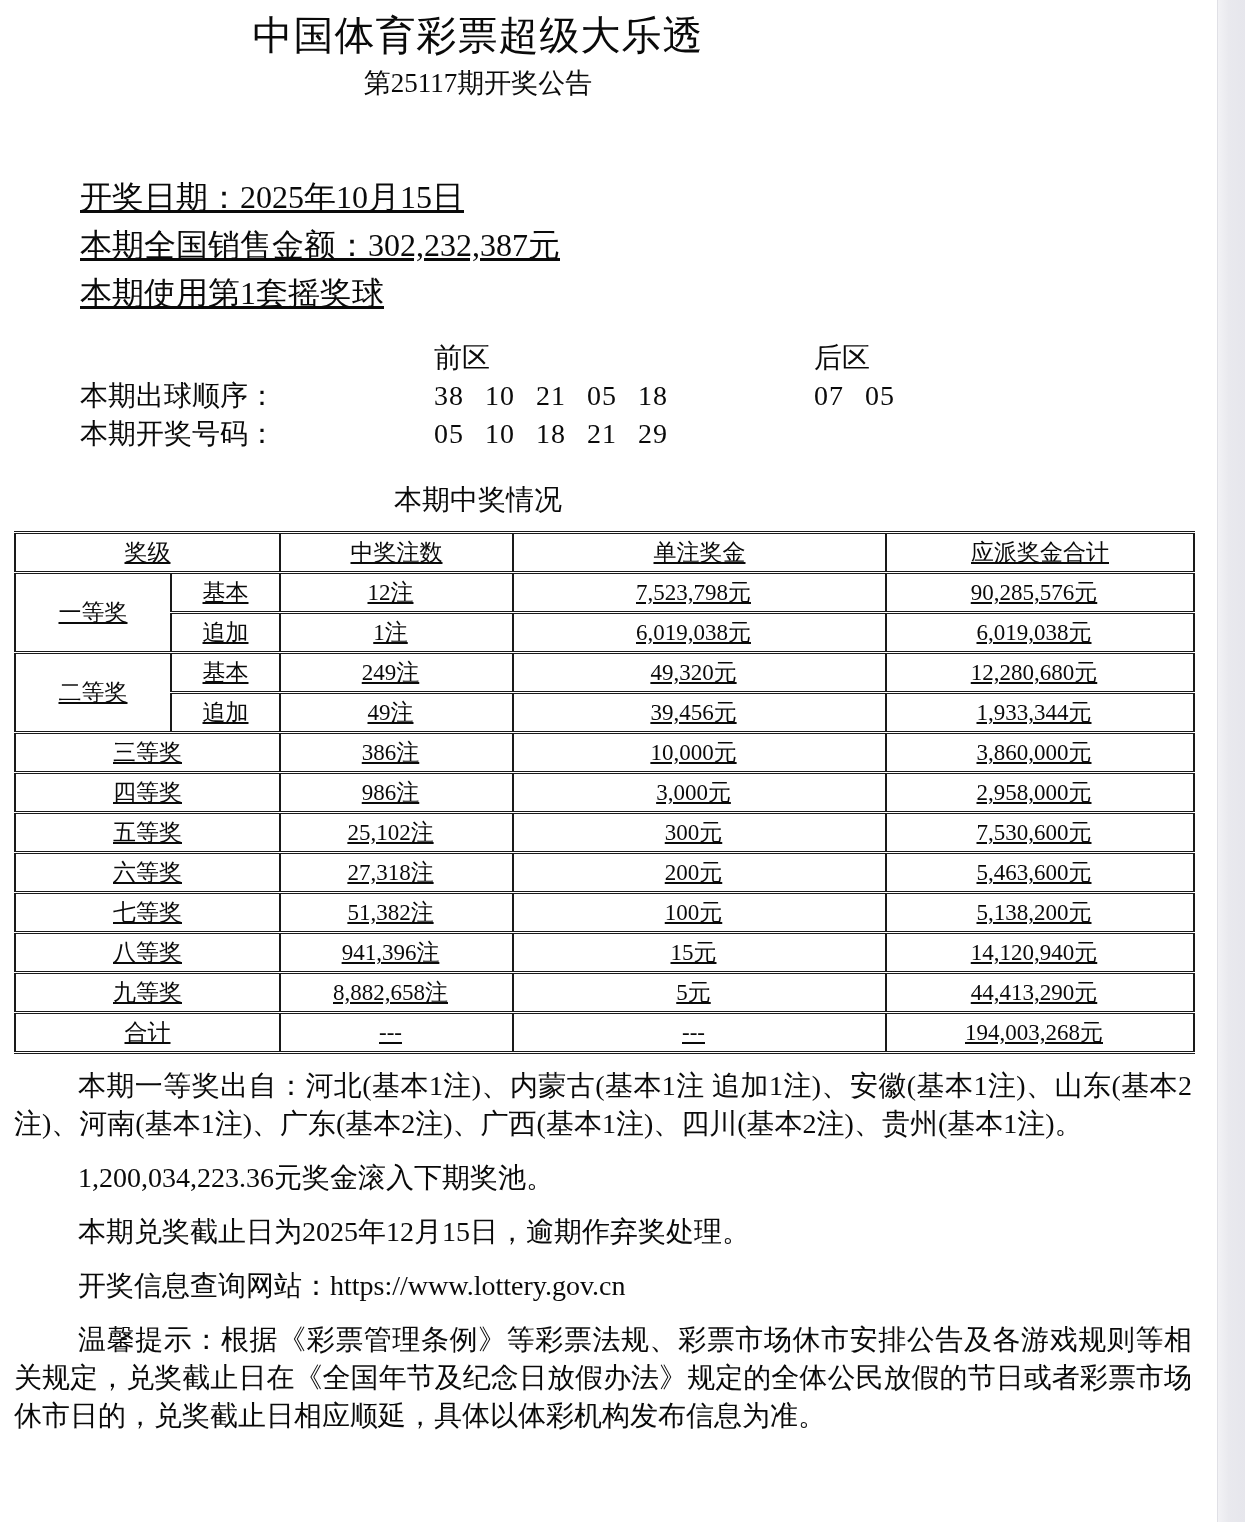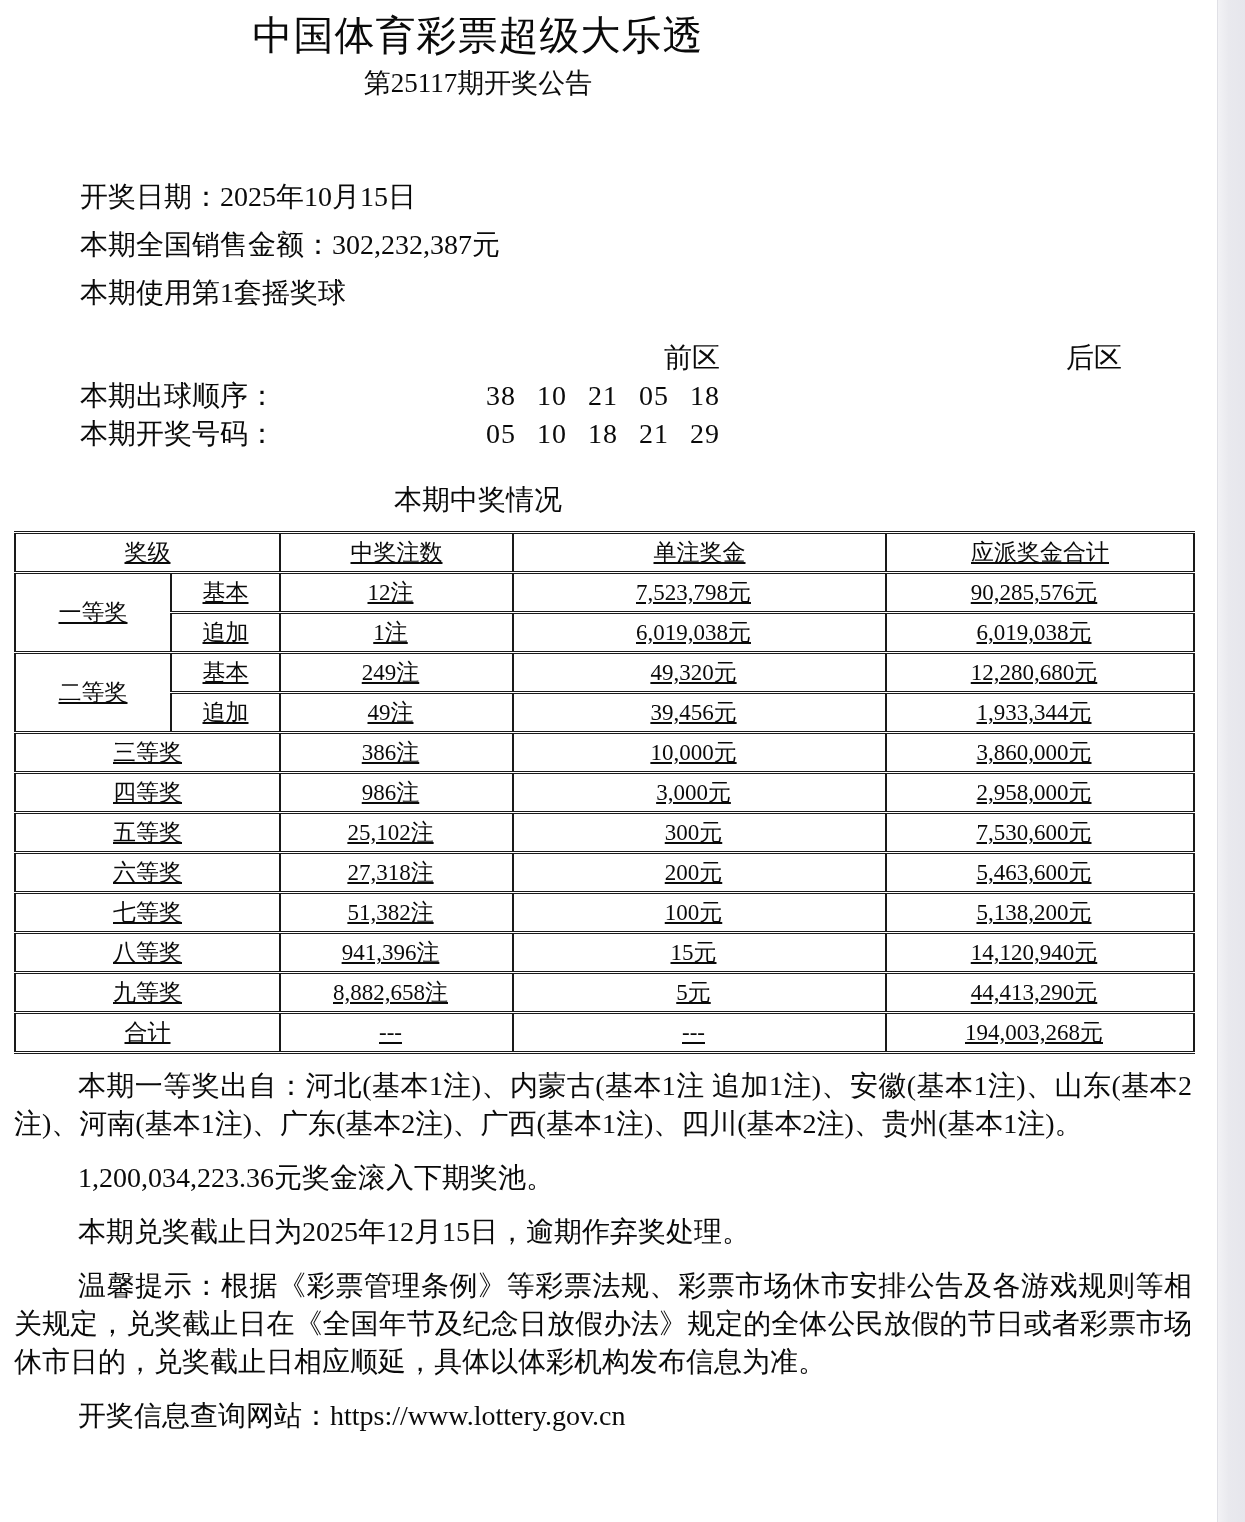--- a/index.html
+++ b/index.html
@@ -22,34 +22,35 @@
     text-align:center; letter-spacing:1px;
     margin:8px 0 0 0;
   }
   .doc-subtitle {
     font-size:27px; text-align:center;
     margin-top:2px;
   }
   .info-block {
     margin-top:72px;
     padding-left:66px;
-    font-size:28px;
+    font-size:32px;
     line-height:48px;
+    text-decoration:underline;
   }
   .info-block p { margin:0; }
   .zone-grid {
     display:grid;
     grid-template-columns:420px 286px 94px 308px 1fr;
     align-items:center;
     font-size:28px;
   }
   .zone-header { margin-top:22px; }
   .zone-row { }
   .z-label { padding-left:66px; }
-  .z-front, .z-back { text-align:right; }
+  .z-front, .z-back { text-align:left; }
   .nums { word-spacing:13px; letter-spacing:1px; }
   .table-title {
     font-size:28px; text-align:center;
     margin-top:28px;
   }
   table.prize {
     margin-top:12px;
     width:1179px;
     border-collapse:collapse;
     table-layout:fixed;
@@ -103,20 +104,21 @@
     <div class="z-front">前区</div>
     <div></div>
     <div class="z-back">后区</div>
     <div></div>
   </div>
 
   <div class="zone-grid zone-row">
     <div class="z-label">本期出球顺序：</div>
     <div class="z-front nums">38 10 21 05 18</div>
     <div></div>
+    <div class="z-back nums">07 05</div>
     <div></div>
   </div>
 
   <div class="zone-grid zone-row">
     <div class="z-label">本期开奖号码：</div>
     <div class="z-front nums">05 10 18 21 29</div>
     <div></div>
     <div></div>
   </div>
 
@@ -210,18 +212,18 @@
         <td class="c-num">---</td>
         <td class="c-num">---</td>
         <td class="c-num">194,003,268元</td>
       </tr>
     </tbody>
   </table>
 
   <p class="para first">本期一等奖出自：河北(基本1注)、内蒙古(基本1注 追加1注)、安徽(基本1注)、山东(基本2注)、河南(基本1注)、广东(基本2注)、广西(基本1注)、四川(基本2注)、贵州(基本1注)。</p>
   <p class="para">1,200,034,223.36元奖金滚入下期奖池。</p>
   <p class="para">本期兑奖截止日为2025年12月15日，逾期作弃奖处理。</p>
+  <p class="para">开奖信息查询网站：https://www.lottery.gov.cn</p>
   <p class="para">温馨提示：根据《彩票管理条例》等彩票法规、彩票市场休市安排公告及各游戏规则等相关规定，兑奖截止日在《全国年节及纪念日放假办法》规定的全体公民放假的节日或者彩票市场休市日的，兑奖截止日相应顺延，具体以体彩机构发布信息为准。</p>
-  <p class="para">开奖信息查询网站：https://www.lottery.gov.cn</p>
 
 </div>
 
 <div class="scroll-strip"></div>
 
 </body></html>

